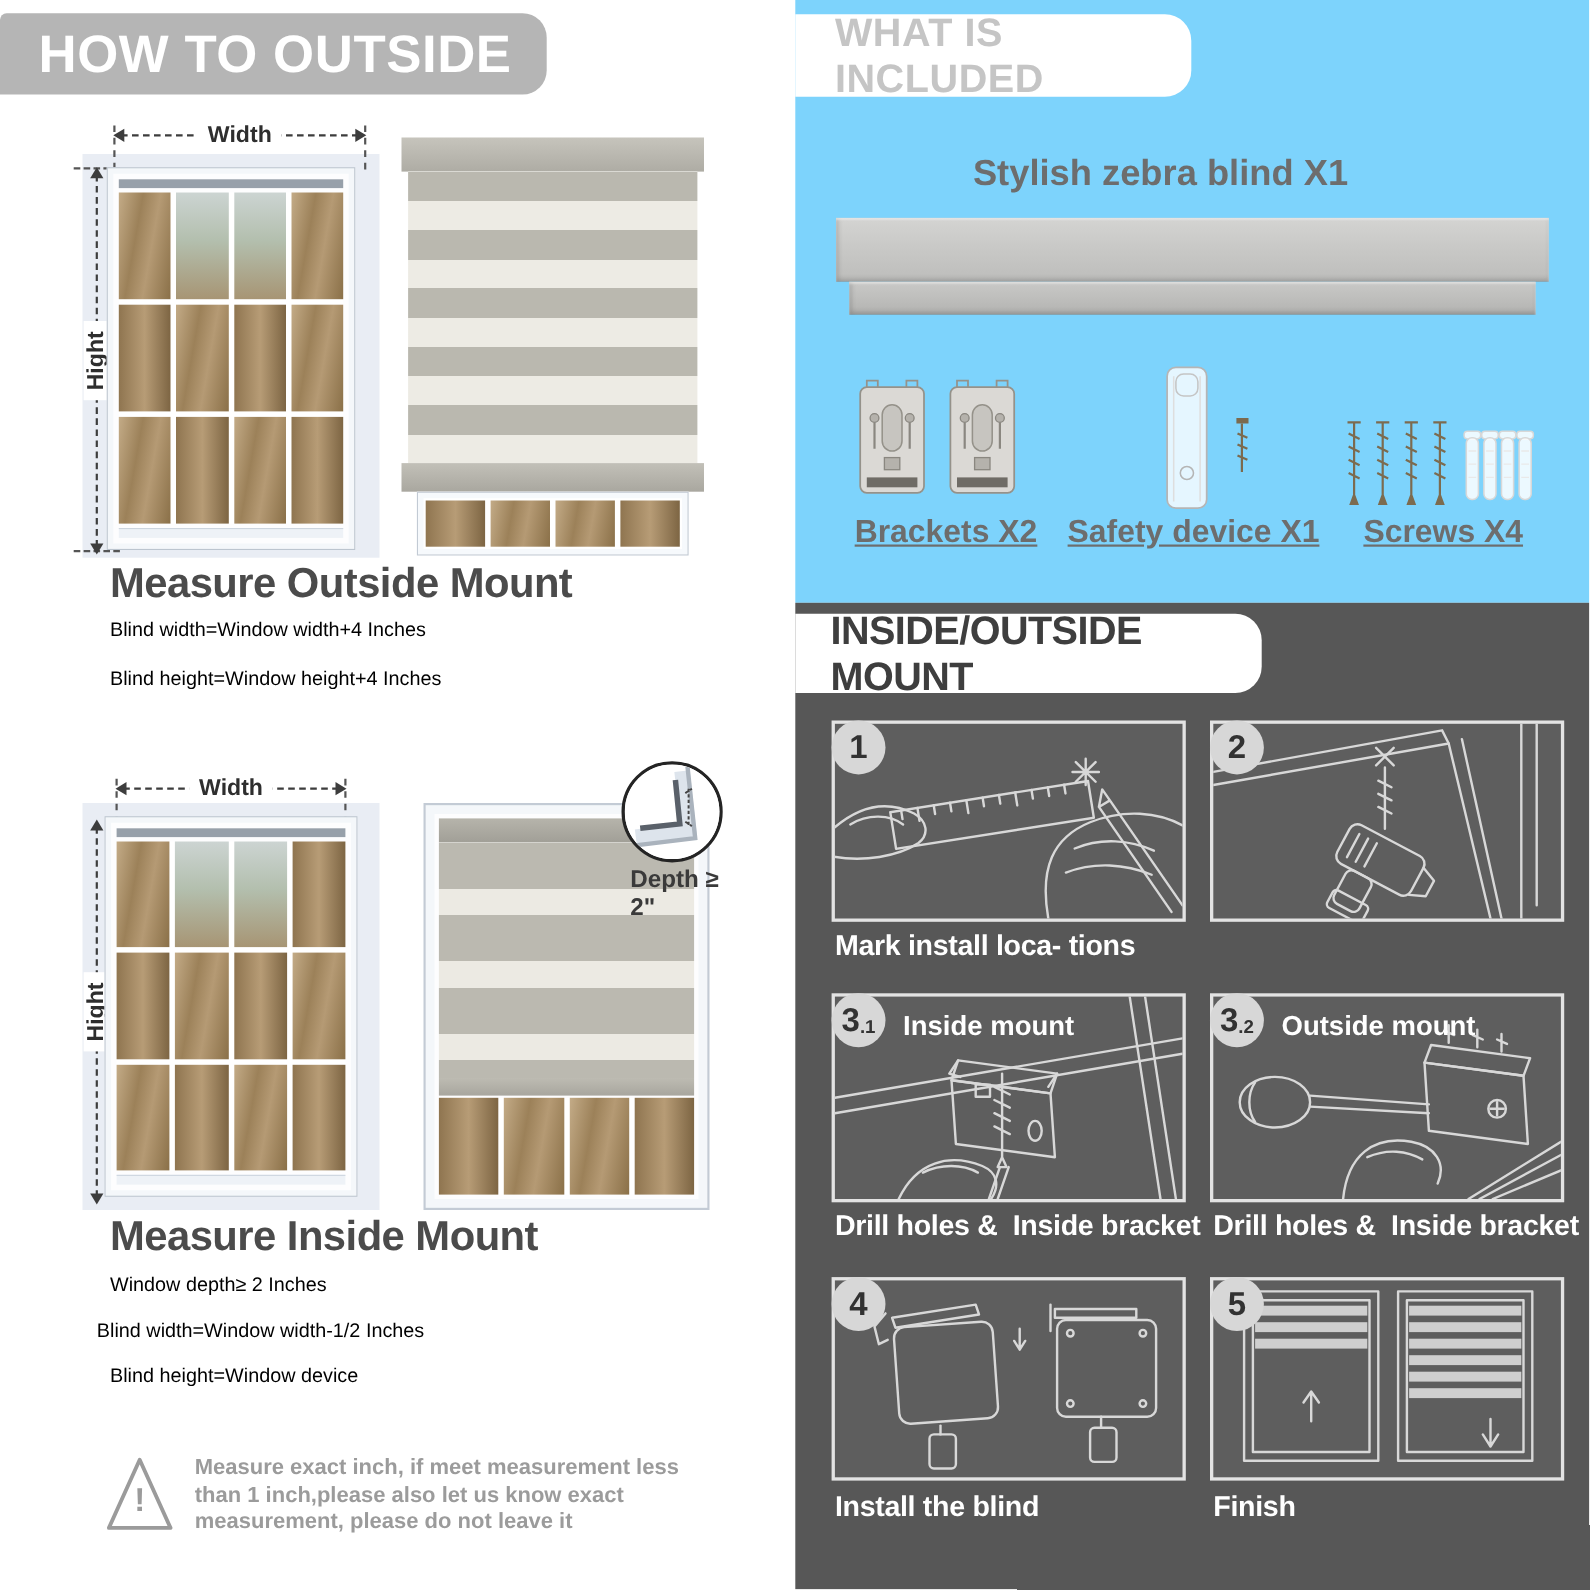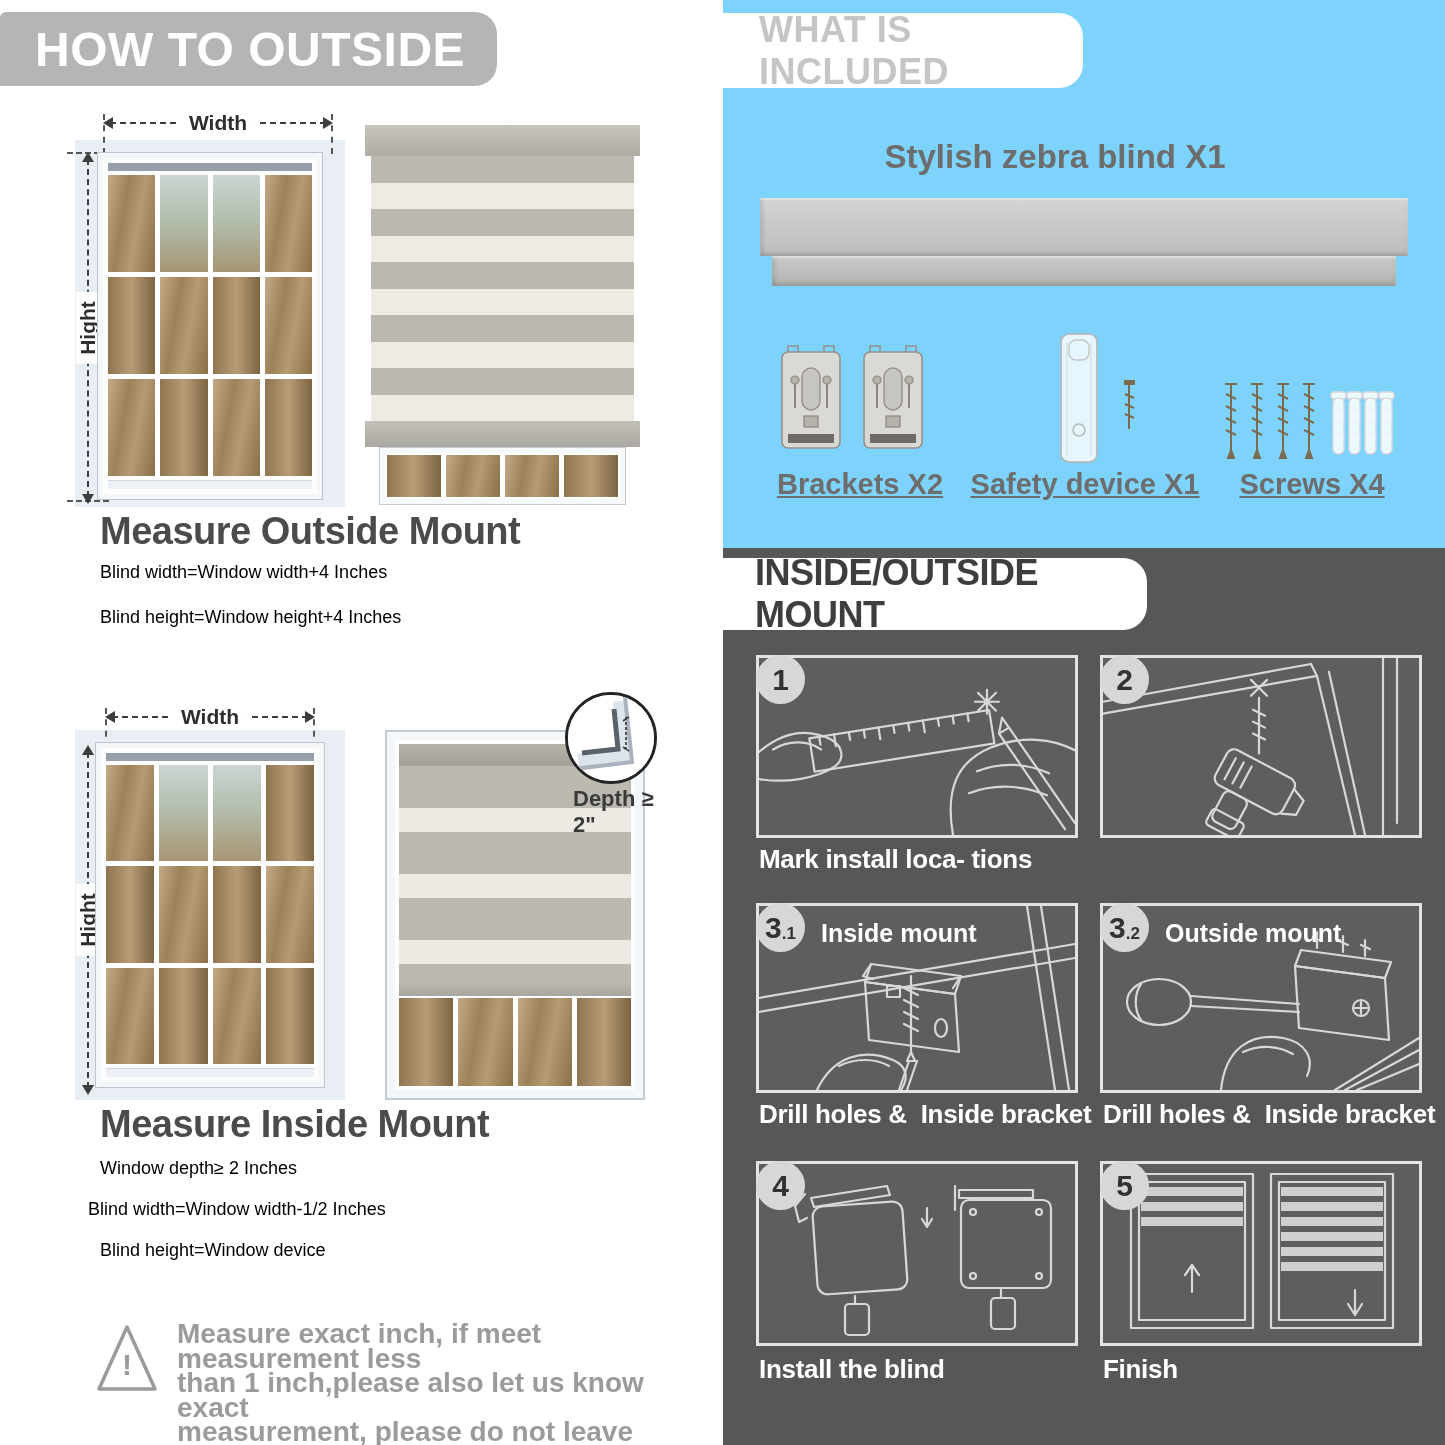--- a/index.html
+++ b/index.html
@@ -56,21 +56,21 @@
   .blind-window .fabric2 { height:214px; background:repeating-linear-gradient(180deg,#bbb9b0 0 42px,#eceae3 42px 66px); flex:none; }
   .blind-window .band2 { height:16px; background:linear-gradient(180deg,#bdbbb2,#a8a69e); flex:none; }
   .blind-window .panes2 { flex:1; display:grid; grid-template-columns:1fr 1fr 1fr 1fr; gap:5px; background:#fff; margin-top:2px; }
 
   .magnifier { position:absolute; border-radius:50%; border:3px solid #242424; background:#fff; overflow:hidden; z-index:6; }
   .section-title { position:absolute; font-weight:bold; color:#4b4b4b; font-size:38px; letter-spacing:-0.5px; }
   .formula { position:absolute; font-weight:normal; color:#000000; font-size:18px; }
   .depth-lbl { position:absolute; font-weight:bold; color:#3a3a3a; font-size:22px; z-index:7; }
 
   .warning { position:absolute; }
-  .warning .txt span { display:block; font-size:28px; line-height:24.5px; font-weight:bold; color:#9b9b9b; }
+  .warning .txt span { display:block; font-size:20px; line-height:24.5px; font-weight:bold; color:#9b9b9b; }
   .warning .mark { position:absolute; font-size:30px; font-weight:bold; color:#9b9b9b; }
 
   
   .panel-top { position:absolute; left:723px; top:0; width:722px; height:548px; background:#7dd3fc; }
   .panel-bottom { position:absolute; left:723px; top:548px; width:722px; height:897px; background:#575757; }
   .included-title { position:absolute; font-weight:bold; color:#6d6d6d; font-size:33px; transform:translateX(-50%); white-space:nowrap; }
   .bar { position:absolute; background:linear-gradient(180deg,#d4d4d2 0%,#c9c9c7 45%,#bdbdbb 100%);
          box-shadow:inset 0 2px 2px rgba(255,255,255,.5), inset 0 -3px 4px rgba(0,0,0,.12), inset 3px 0 4px rgba(0,0,0,.10); }
   .bar.low { background:linear-gradient(180deg,#c9c9c7 0%,#bcbcba 60%,#b2b2b0 100%); }
   .comp-label { position:absolute; font-weight:bold; color:#6d6d6d; font-size:29px; transform:translateX(-50%); white-space:nowrap;text-decoration:underline; }

